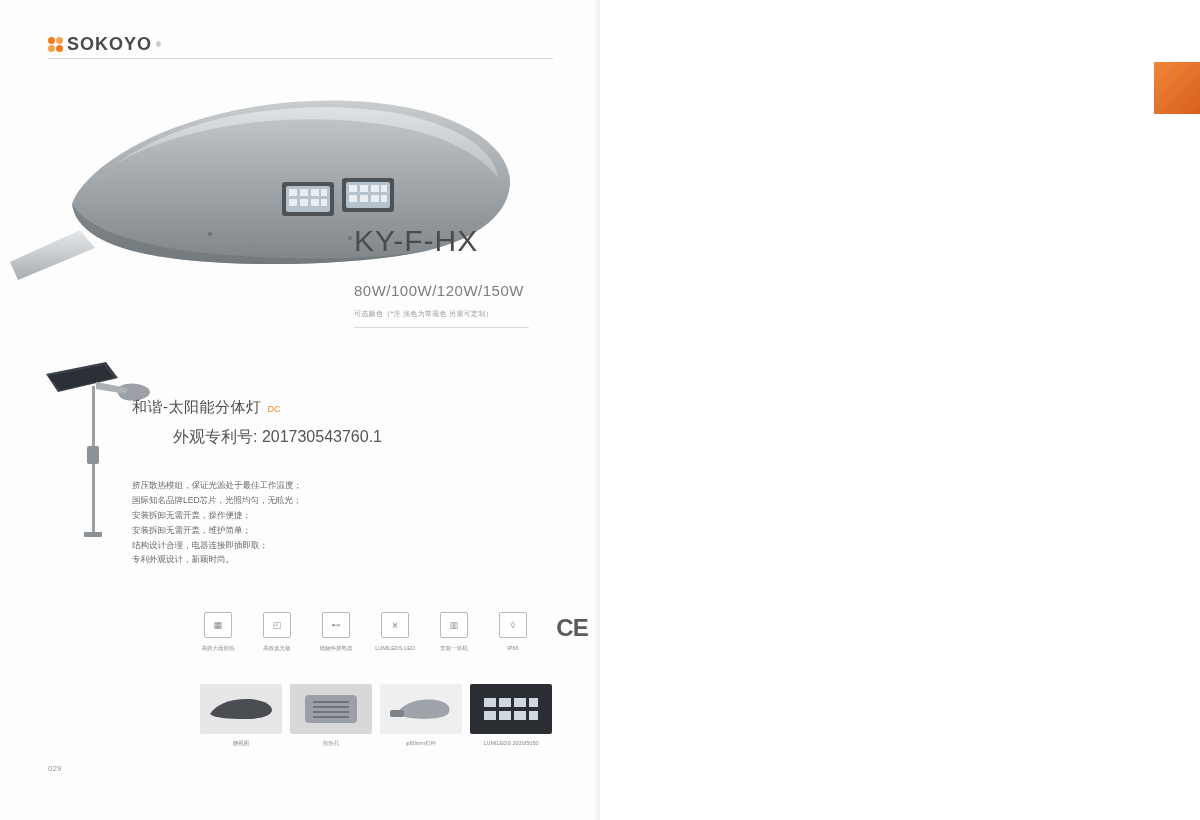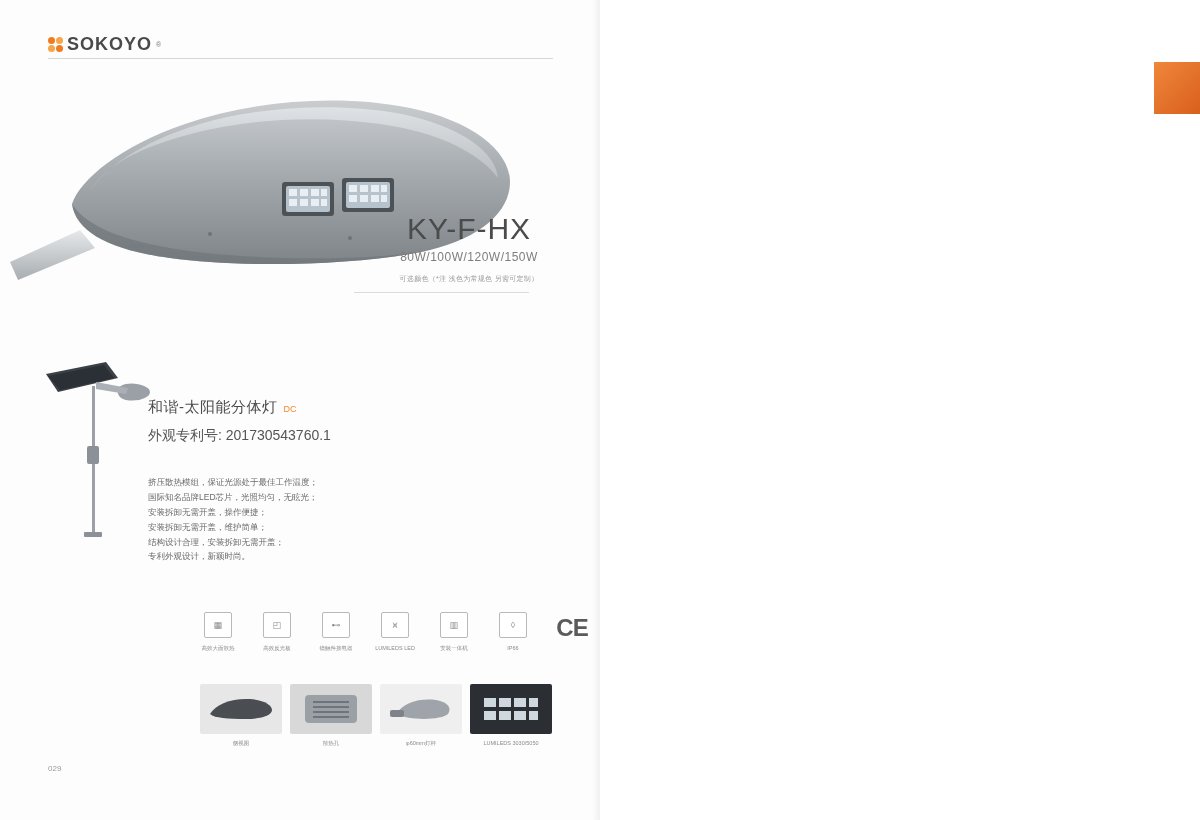--- a/index.html
+++ b/index.html
@@ -23,31 +23,31 @@
   .logo .dots i{position:absolute;display:block;border-radius:50%;}
   .logo .dots i.a{width:7px;height:7px;left:0;top:0;background:#f07c1f;}
   .logo .dots i.b{width:7px;height:7px;left:8px;top:0;background:#f5a64b;}
   .logo .dots i.c{width:7px;height:7px;left:0;top:8px;background:#f5a64b;}
   .logo .dots i.d{width:7px;height:7px;left:8px;top:8px;background:#f07c1f;}
   .logo .word{font-size:18px;font-weight:bold;letter-spacing:1px;color:#4a4a4a;}
   .logo .reg{font-size:7px;vertical-align:super;color:#777;}
   .logo-rule{position:absolute;height:1px;background:#d6d6d6;}
 
   
-  .title-block{position:absolute;left:354px;top:212px;width:230px;text-align:center;}
+  .title-block{position:absolute;left:354px;top:224px;width:230px;}
   .title-block .model{font-size:30px;letter-spacing:1px;color:#4b4b4b;font-weight:400;}
-  .title-block .watt{font-size:12px;color:#7d7d7d;margin-top:4px;letter-spacing:0.5px;}
+  .title-block .watt{font-size:15px;color:#7d7d7d;margin-top:24px;letter-spacing:0.5px;}
   .title-block .note{font-size:7px;color:#9a9a9a;margin-top:10px;letter-spacing:0.3px;}
   .title-block .rule{margin-top:8px;height:1px;width:175px;background:#dcdcdc;}
 
   
-  .desc-block{position:absolute;left:148px;top:398px;width:250px;}
+  .desc-block{position:absolute;left:132px;top:398px;width:250px;}
   .desc-block .cn-title{font-size:15px;color:#4b4b4b;letter-spacing:0.5px;}
   .desc-block .cn-title .dc{font-size:9px;color:#f08a2a;margin-left:6px;letter-spacing:0;}
-  .desc-block .patent{font-size:14px;color:#555;margin-top:10px;}
+  .desc-block .patent{font-size:16px;color:#555;margin-top:10px;text-align:right;}
   .desc-block .features{margin-top:30px;font-size:8.5px;line-height:1.75;color:#6b6b6b;}
 
   
   .icon-strip{position:absolute;left:196px;top:612px;display:flex;align-items:flex-start;gap:15px;}
   .icon-item{width:44px;display:flex;flex-direction:column;align-items:center;}
   .icon-box{width:26px;height:24px;border:1px solid #b9b9b9;border-radius:2px;display:flex;align-items:center;justify-content:center;color:#8d8d8d;font-size:9px;background:#fff;}
   .icon-cap{font-size:5.5px;color:#8b8b8b;margin-top:7px;text-align:center;line-height:1.3;white-space:nowrap;}
   .ce-mark{font-size:24px;color:#5a5a5a;font-weight:bold;letter-spacing:-1px;margin-top:2px;}
   .rohs-mark{width:24px;height:24px;border-radius:50%;background:#2f7d32;color:#fff;font-size:6px;display:flex;align-items:center;justify-content:center;}
 
@@ -171,21 +171,21 @@
     <div class="desc-block">
       <div class="cn-title">
         <span>和谐-太阳能分体灯</span><span class="dc">DC</span>
       </div>
       <div class="patent">外观专利号: 201730543760.1</div>
       <div class="features">
         <div>挤压散热模组，保证光源处于最佳工作温度；</div>
         <div>国际知名品牌LED芯片，光照均匀，无眩光；</div>
         <div>安装拆卸无需开盖，操作便捷；</div>
         <div>安装拆卸无需开盖，维护简单；</div>
-        <div>结构设计合理，安装拆卸无需开盖；</div>
+        <div>结构设计合理，电器连接即插即取；</div>
         <div>专利外观设计，新颖时尚。</div>
       </div>
     </div>
 
     <div class="icon-strip">
       <div class="icon-item">
         <div class="icon-box">▦</div>
         <div class="icon-cap">高效大面散热</div>
       </div>
       <div class="icon-item">

